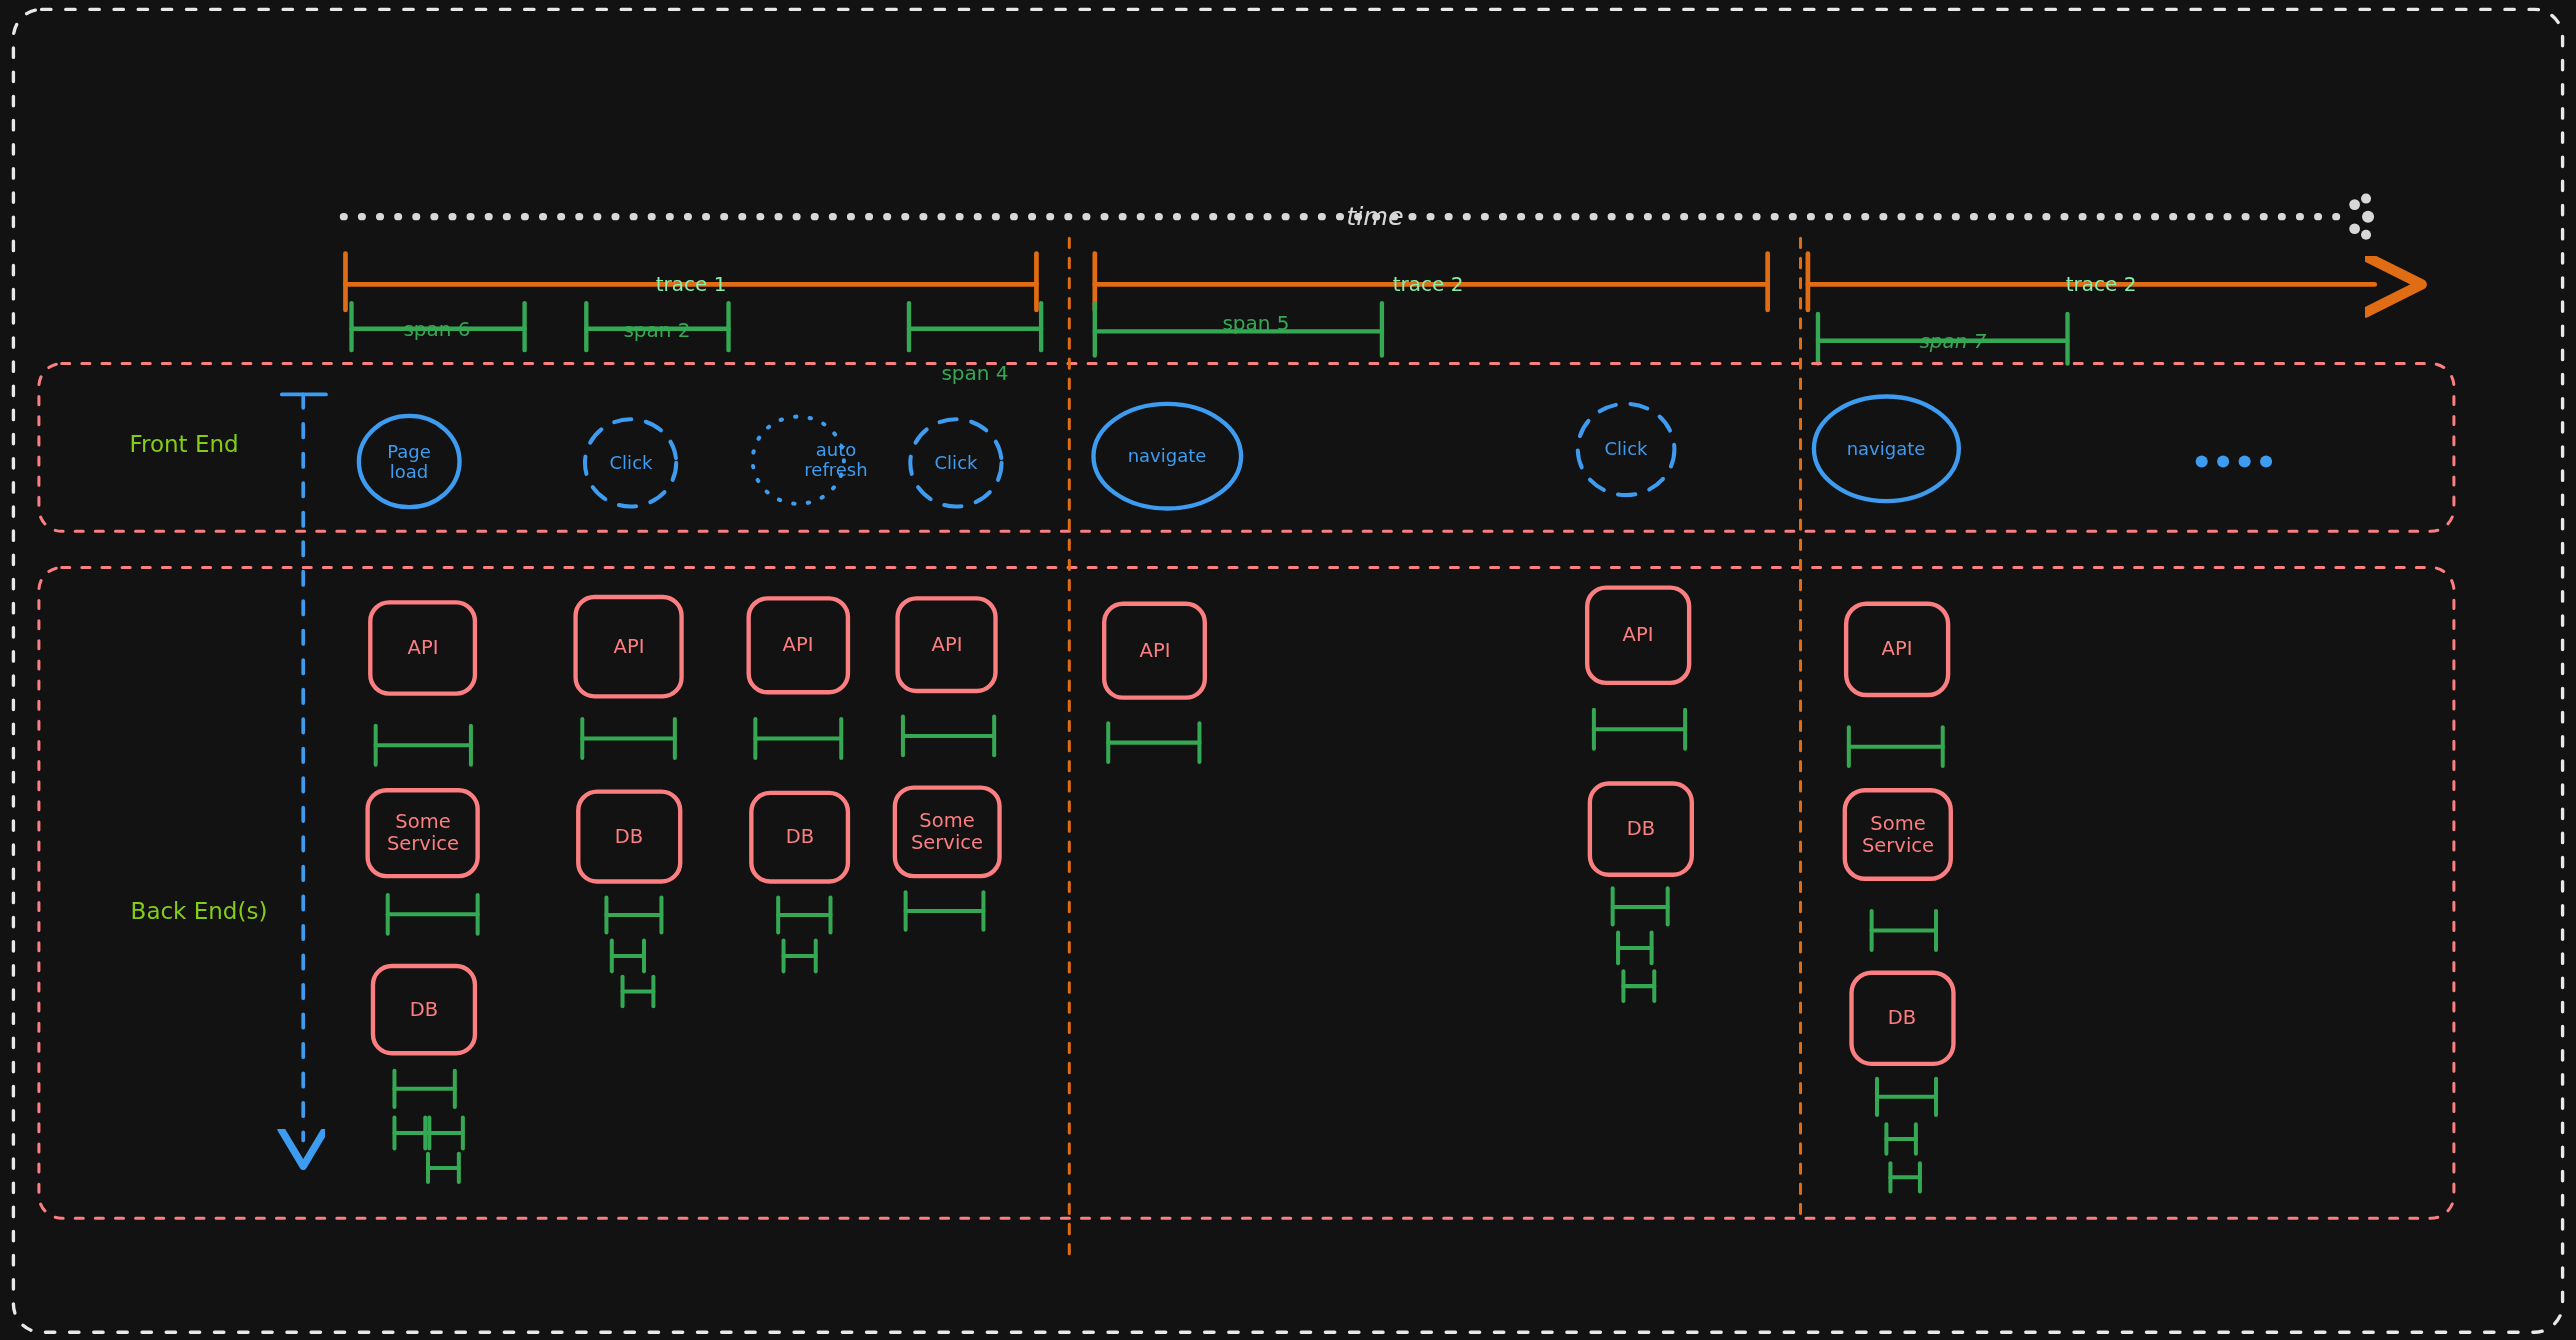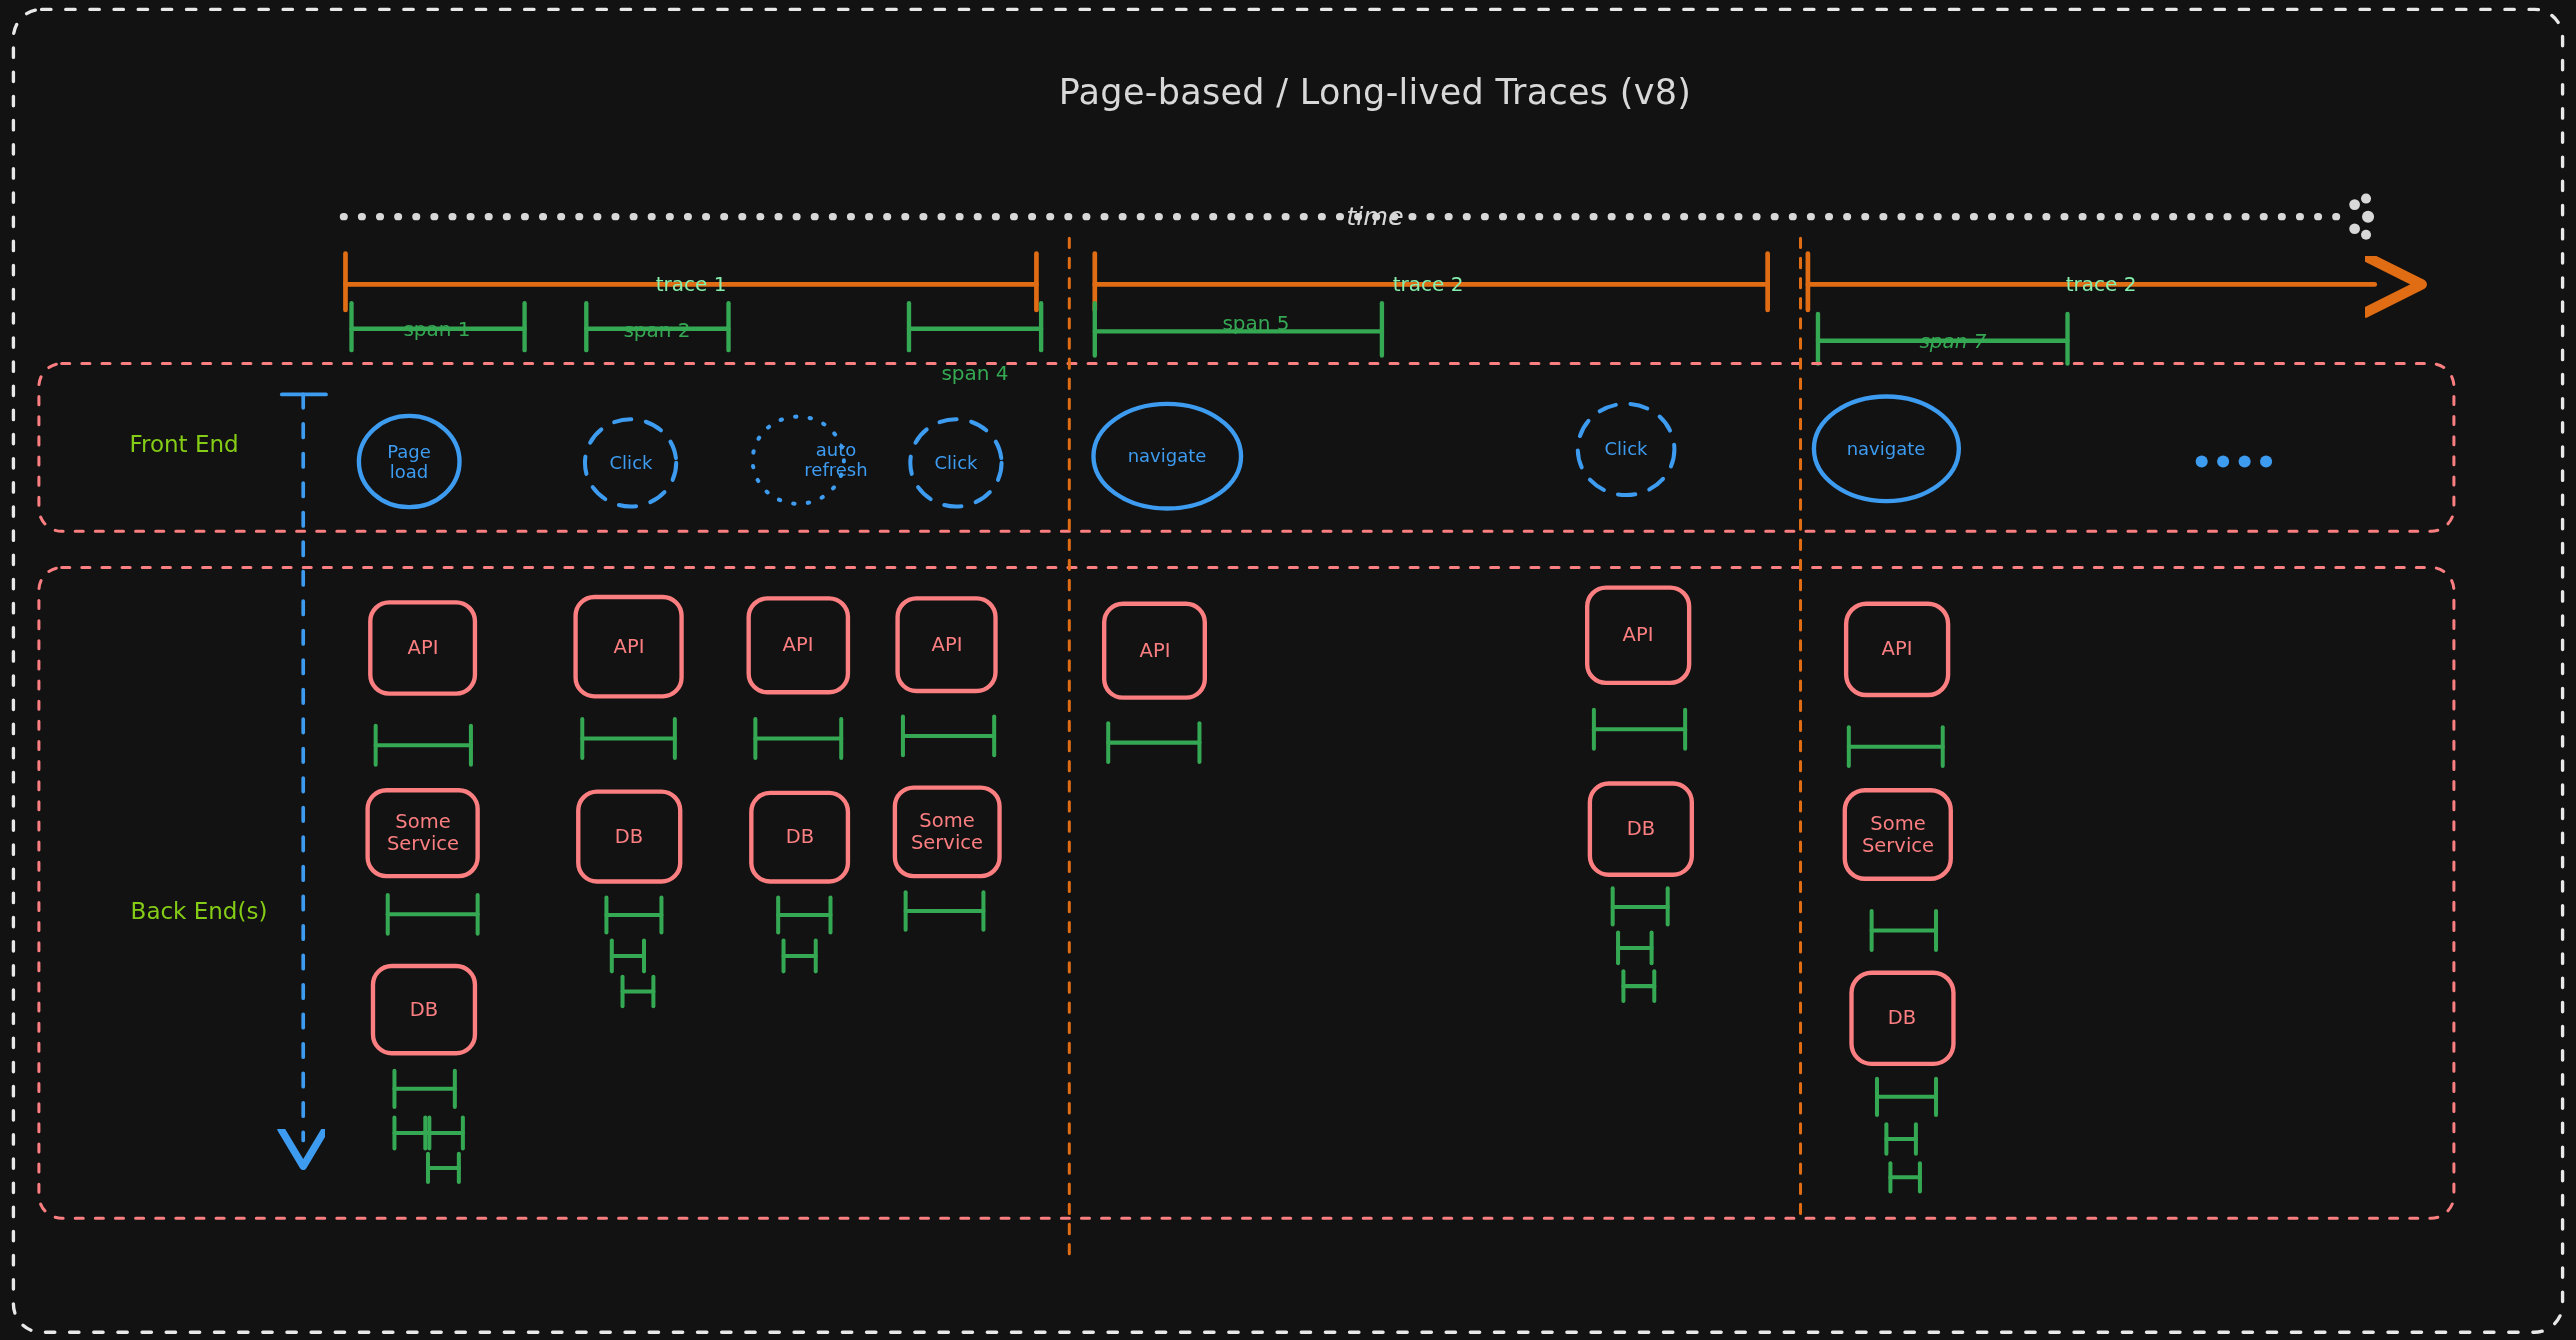--- a/index.html
+++ b/index.html
@@ -259,29 +259,28 @@
         <line x1="2886" y1="1608" x2="2886" y2="1662"></line>
       <line x1="2812" y1="1676" x2="2812" y2="1720"></line>
         <line x1="2812" y1="1698" x2="2856" y2="1698"></line>
         <line x1="2856" y1="1676" x2="2856" y2="1720"></line>
       <line x1="2818" y1="1734" x2="2818" y2="1776"></line>
         <line x1="2818" y1="1755" x2="2862" y2="1755"></line>
         <line x1="2862" y1="1734" x2="2862" y2="1776"></line>
     </g>
   </svg>
 
-  <div class="lbl title-text center" style="left:1375px; top:93px;">Page-based / Long-lived Traces (v8)</div>
 
   <div class="lbl time-text center" style="left:1375px; top:216px;font-style:italic;">time</div>
 
   <div class="lbl trace-text center" style="left:691px; top:284px;">trace 1</div>
   <div class="lbl trace-text center" style="left:1428px; top:284px;">trace 2</div>
   <div class="lbl trace-text center" style="left:2101px; top:284px;">trace 2</div>
 
-  <div class="lbl span-text center" style="left:437px; top:329px;">span 1</div>
+  <div class="lbl span-text center" style="left:437px; top:329px;">span 6</div>
   <div class="lbl span-text center" style="left:657px; top:330px;">span 2</div>
   <div class="lbl span-text center" style="left:975px; top:329px;margin-top:44px;">span 4</div>
   <div class="lbl span-text center" style="left:1256px; top:323px;">span 5</div>
   <div class="lbl span-text center" style="left:1953px; top:341px;font-style:italic;">span 7</div>
 
   <div class="lbl region-text center" style="left:184px; top:445px;">Front End</div>
   <div class="lbl region-text center" style="left:199px; top:912px;">Back End(s)</div>
 
   <div class="lbl fe-text center" style="left:409px; top:462px;">Page
 load</div>

